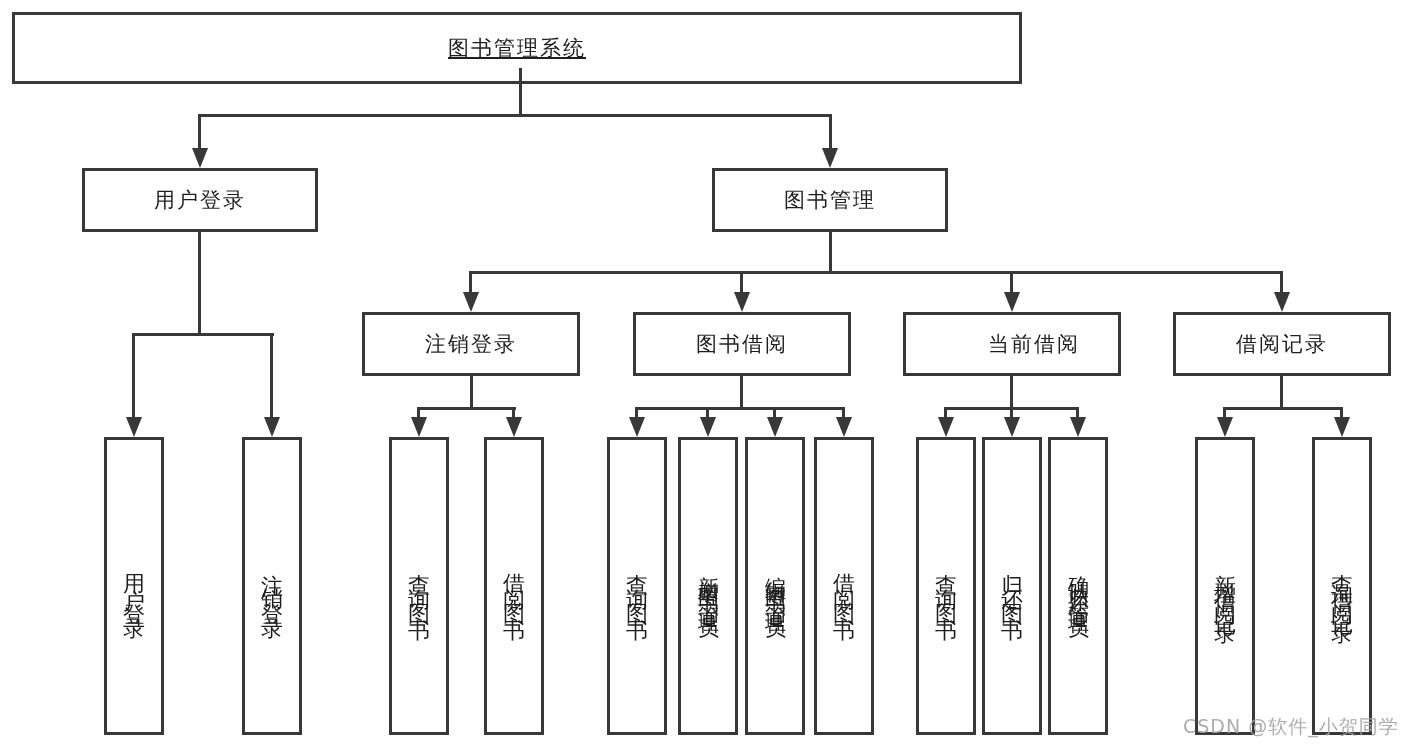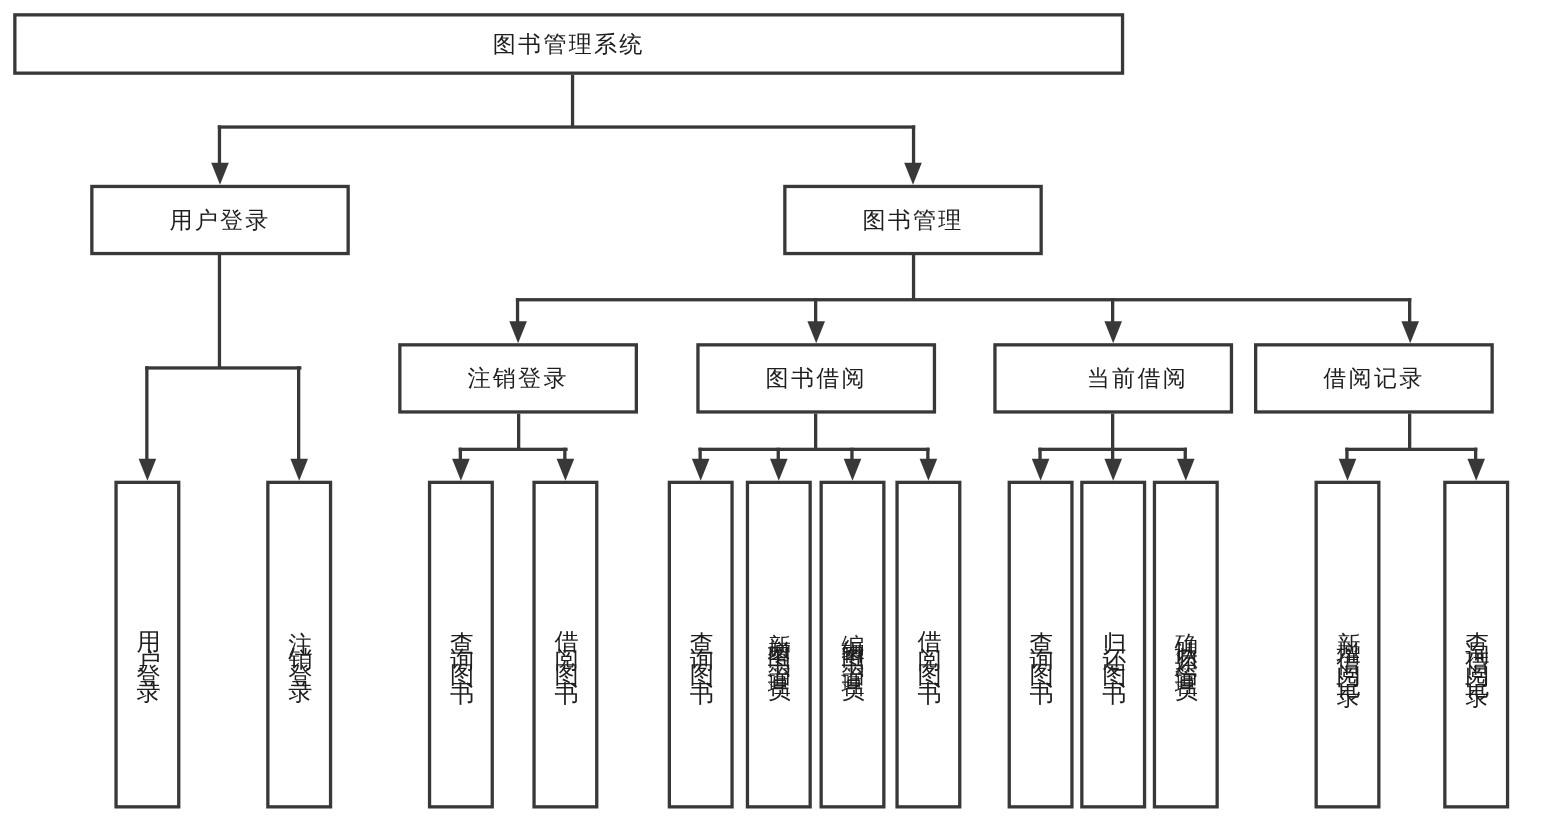--- a/index.html
+++ b/index.html
@@ -14,21 +14,21 @@
     position:absolute;
     background:#fff;
     border:3px solid #383838;
     box-sizing:border-box;
     display:flex;
     align-items:center;
     justify-content:center;
     color:#1e1e1e;
   }
   .hlabel{font-size:21px;letter-spacing:2px;white-space:nowrap;}
-  .root-box{left:12px;top:12px;width:1010px;height:56px;}
+  .root-box{left:12px;top:12px;width:1010px;height:72px;text-decoration:underline;}
   .l2-box{top:168px;width:236px;height:64px;}
   .l3-box{top:312px;width:218px;height:64px;}
   .leaf{top:437px;width:60px;height:298px;}
   .leaf .vtext{
     writing-mode:vertical-rl;
     text-orientation:mixed;
     font-size:22px;
     color:#1e1e1e;
     line-height:1;
   }
@@ -70,21 +70,21 @@
 
   <div class="box l3-box" style="left:362px;">
     <span class="hlabel">注销登录</span>
   </div>
   <div class="box l3-box" style="left:633px;">
     <span class="hlabel">图书借阅</span>
   </div>
   <div class="box l3-box" style="left:903px;padding-left:44px;">
     <span class="hlabel">当前借阅</span>
   </div>
-  <div class="box l3-box" style="left:1140px;">
+  <div class="box l3-box" style="left:1173px;">
     <span class="hlabel">借阅记录</span>
   </div>
 
   <div class="box leaf s4" style="left:104px;">
     <span class="vtext">用户登录</span>
   </div>
   <div class="box leaf s4" style="left:242px;">
     <span class="vtext">注销登录</span>
   </div>
   <div class="box leaf s4" style="left:389px;">
@@ -173,14 +173,15 @@
   <div class="vline" style="left:1076px;top:407px;width:3px;height:12px;"></div>
   <div class="arrow" style="left:1070px;top:417px;"></div>
 
   <div class="vline" style="left:1280px;top:376px;width:3px;height:33px;"></div>
   <div class="hline" style="left:1223px;top:407px;width:120px;height:3px;"></div>
   <div class="vline" style="left:1223px;top:407px;width:3px;height:12px;"></div>
   <div class="arrow" style="left:1217px;top:417px;"></div>
   <div class="vline" style="left:1340px;top:407px;width:3px;height:12px;"></div>
   <div class="arrow" style="left:1334px;top:417px;"></div>
 
+  <div class="watermark">CSDN @软件_小贺同学</div>
 
 </div>
 
 </body></html>

